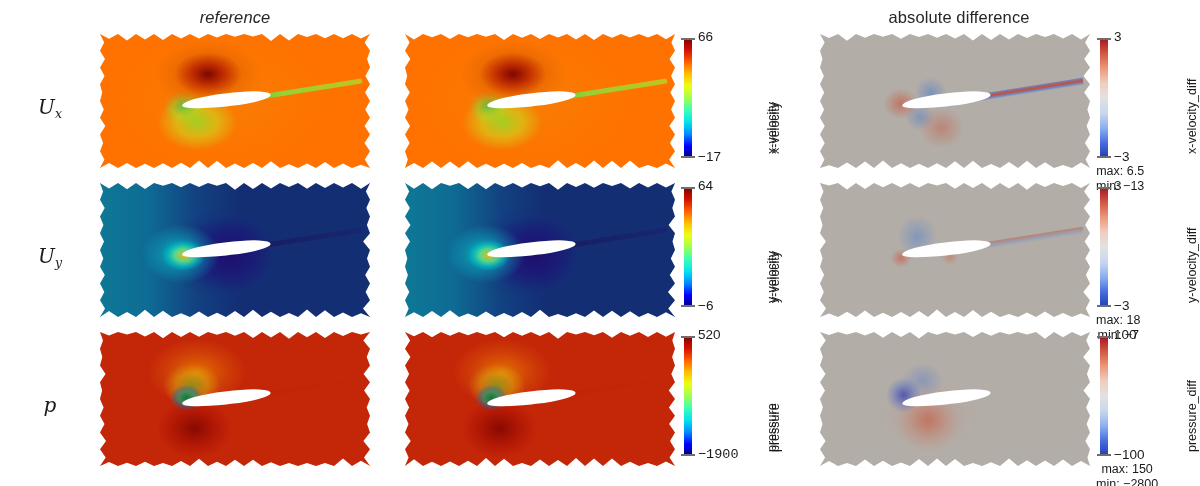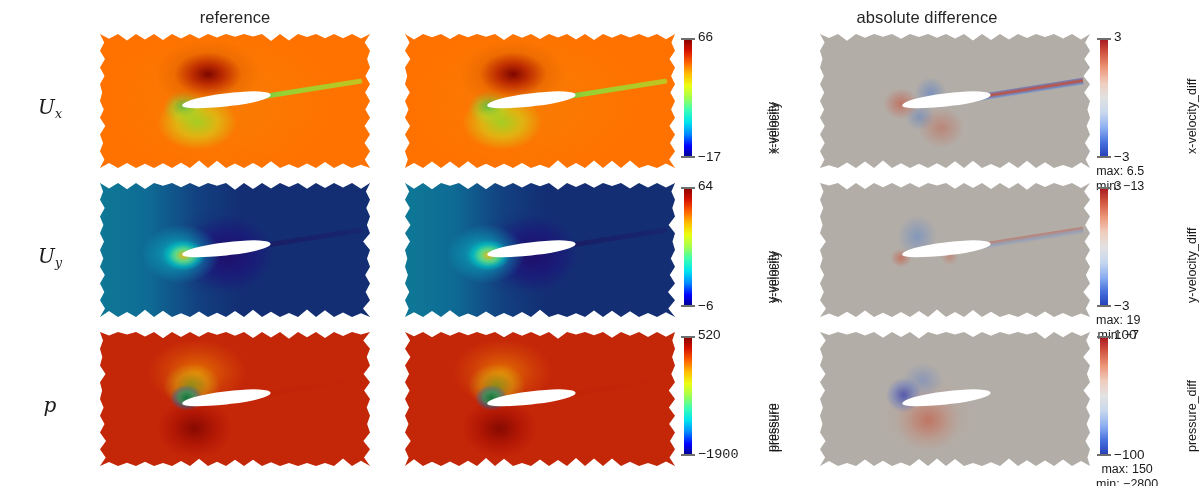--- a/index.html
+++ b/index.html
@@ -31,22 +31,22 @@
   .cb-minmax{position:absolute;font-size:12.5px;color:#1a1a1a;white-space:nowrap;line-height:1.18;text-align:center;}
 
   .vlabel{position:absolute;font-size:12.5px;color:#1a1a1a;white-space:nowrap;
           transform:rotate(-90deg);transform-origin:0 0;}
 </style>
 </head>
 <body>
 
 <div class="figure">
 
-  <div class="col-title" style="left:100px;top:8px;width:270px;">reference</div>
-  <div class="col-title" style="left:792px;top:8px;width:270px;">absolute difference</div>
+  <div class="col-title" style="left:100px;top:8px;width:270px;font-style:italic;">reference</div>
+  <div class="col-title" style="left:824px;top:8px;width:270px;">absolute difference</div>
 
   <div class="row-label" style="left:10px;top:95px;width:80px;">
     <span>U</span><sub>x</sub>
   </div>
   <div class="row-label" style="left:10px;top:244px;width:80px;">
     <span>U</span><sub>y</sub>
   </div>
   <div class="row-label" style="left:10px;top:393px;width:80px;">
     <span>p</span><sub></sub>
   </div>
@@ -181,21 +181,21 @@
       <div class="cb-label" style="left: 698px; top: 298px;">−6</div>
       <div class="vlabel" style="left: 765px; top: 303px;">y-velocity</div>
       <div class="cbar" style="left: 1100px; top: 187px; height: 120px; background: linear-gradient(to top, rgb(35, 60, 180) 0%, rgb(70, 110, 220) 12.5%, rgb(140, 175, 240) 25%, rgb(200, 215, 238) 37.5%, rgb(226, 226, 226) 50%, rgb(240, 205, 190) 62.5%, rgb(236, 150, 120) 75%, rgb(210, 85, 65) 87.5%, rgb(165, 20, 30) 100%);">
         <div class="tickcap" style="top: 0px;"></div>
         <div class="tickcap" style="top: 118px;"></div>
       </div>
       <div class="cb-label" style="left: 1114px; top: 178px;">3</div>
       <div class="cb-label" style="left: 1114px; top: 298px;">−3</div>
       <div class="vlabel" style="left: 1185px; top: 303px;">y-velocity_diff</div>
       <div class="cb-minmax" style="left: 1096px; top: 313px;">
-        <div>max: 19</div>
+        <div>max: 18</div>
         <div>min: −7</div>
       </div>
       <div class="vlabel" style="left: 768px; top: 303px;">y-velocity</div>
       <div class="cbar" style="left: 684px; top: 336px; height: 120px; background: linear-gradient(to top, rgb(0, 0, 131) 0%, rgb(0, 0, 255) 10%, rgb(0, 140, 255) 20%, rgb(0, 229, 238) 30%, rgb(60, 255, 180) 40%, rgb(160, 255, 80) 50%, rgb(235, 255, 20) 60%, rgb(255, 190, 0) 70%, rgb(255, 95, 0) 80%, rgb(210, 15, 0) 90%, rgb(128, 0, 0) 100%);">
         <div class="tickcap" style="top: 0px;"></div>
         <div class="tickcap" style="top: 118px;"></div>
       </div>
       <div class="cb-label" style="left: 698px; top: 327px;">520</div>
       <div class="cb-label" style="left: 698px; top: 447px; font-family: Liberation Mono, monospace;">−1900</div>
       <div class="vlabel" style="left: 765px; top: 452px;">pressure</div>

